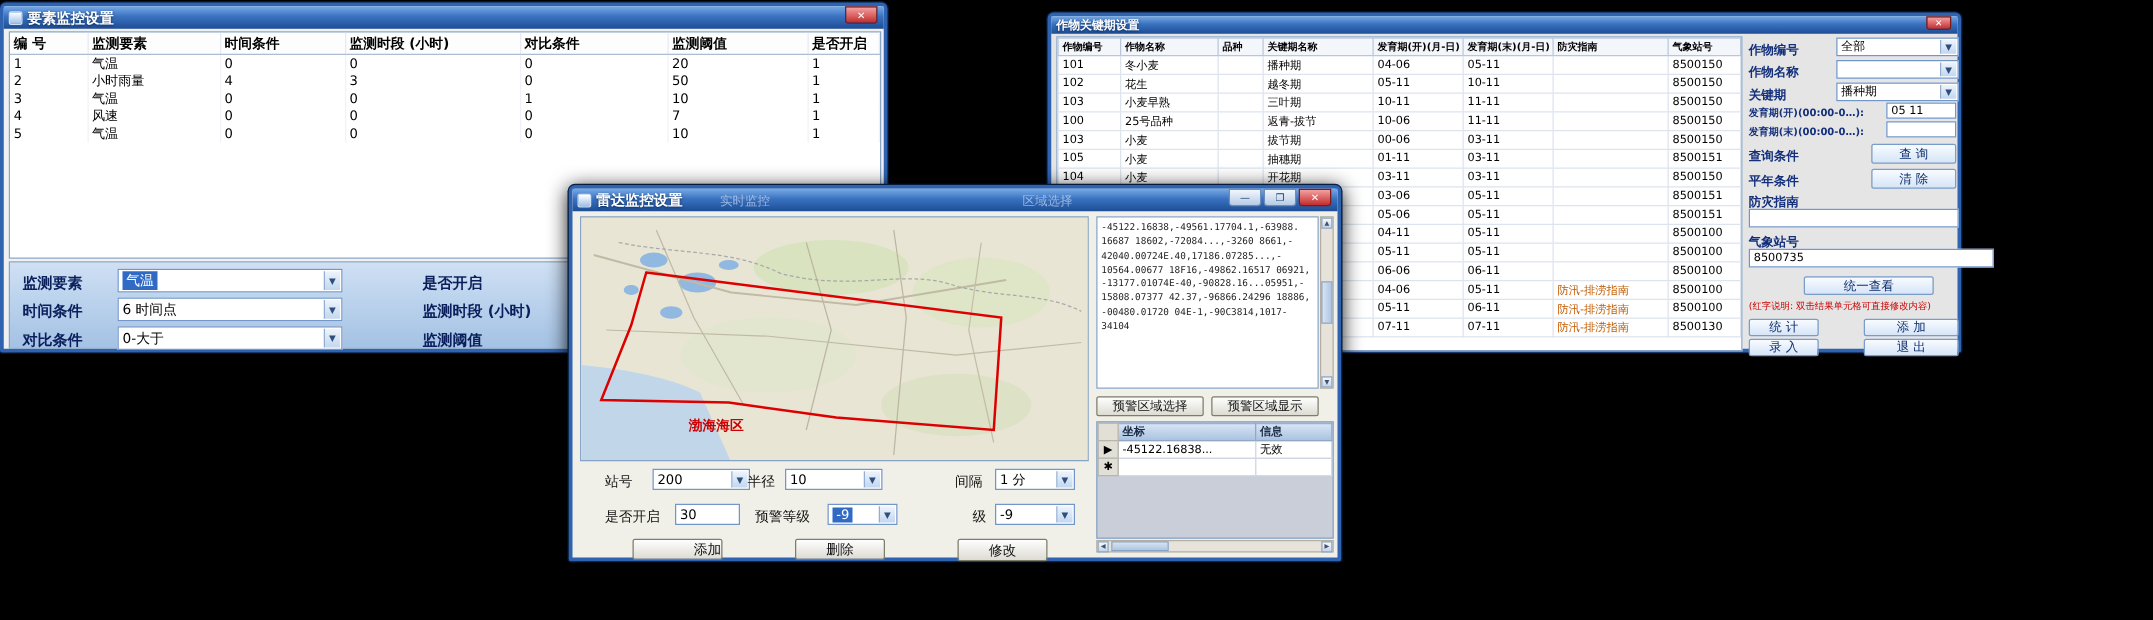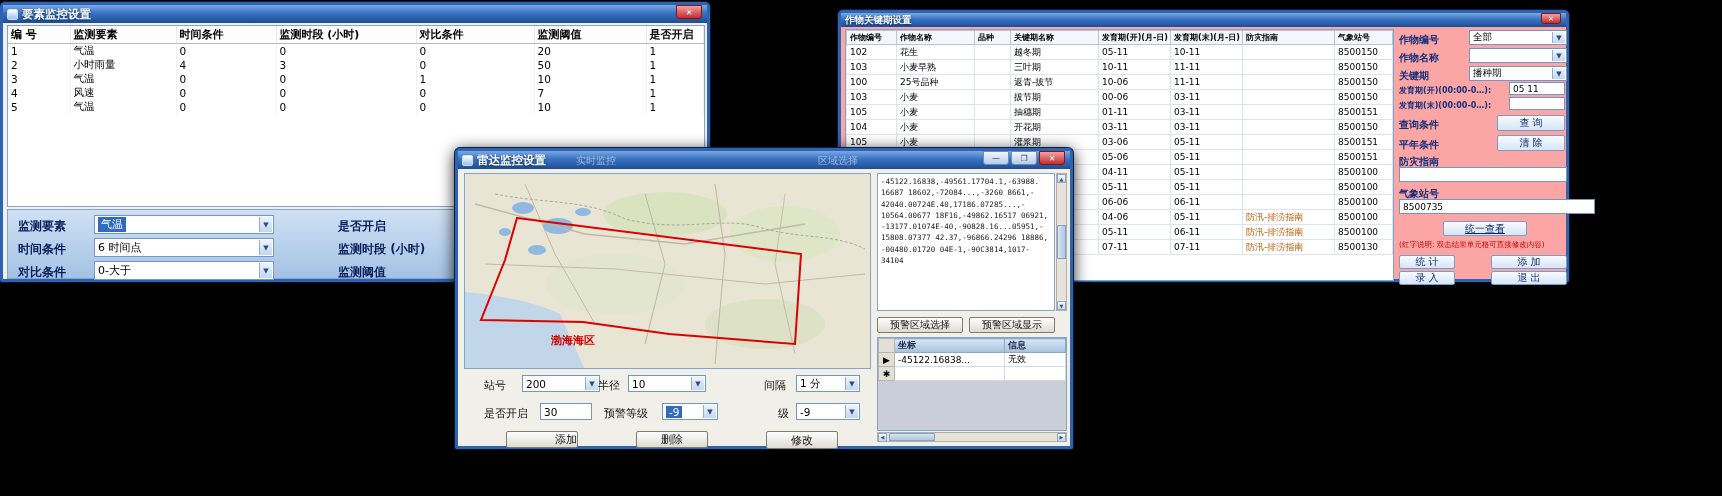--- a/index.html
+++ b/index.html
@@ -73,21 +73,21 @@
   .vscroll { position:absolute; width:11px; background:#e7e3da; border:1px solid #b3afa3;
              display:flex; flex-direction:column; justify-content:space-between; align-items:center; }
   .hscroll { position:absolute; height:10px; background:#e7e3da; border:1px solid #b3afa3;
              display:flex; justify-content:space-between; align-items:center; }
   .sarr { font-size:5px; color:#43506a; background:linear-gradient(#f6f9fd,#c3d4ea);
           border:1px solid #8ea8c8; width:9px; height:9px; display:flex; align-items:center; justify-content:center; }
   .vthumb { width:9px; height:34px; background:linear-gradient(90deg,#d7e4f4,#aec6e2); border:1px solid #87a4c8; }
   .hthumb { width:46px; height:8px; background:linear-gradient(#d7e4f4,#aec6e2); border:1px solid #87a4c8; }
 
   
-  #w3 { background:#fca5a5; }
+  #w3 { background:#e5e5e5; }
   #w3 .tbar { height:14px; }
   #w3 .tbar .ttl { font-size:9.5px; }
   #w3t th { height:14px; font-size:8px; font-weight:bold; color:#000; background:#f3f6fb;
             border:1px solid #b9c6da; }
   #w3t td { height:15px; font-size:9px; color:#000; border:1px solid #dde4ee; }
   #w3t td:nth-child(7){ color:#c05a00; }
   #w3t th:nth-child(1), #w3t td:nth-child(1){ width:50px; }
   #w3t th:nth-child(2), #w3t td:nth-child(2){ width:78px; }
   #w3t th:nth-child(3), #w3t td:nth-child(3){ width:36px; }
   #w3t th:nth-child(4), #w3t td:nth-child(4){ width:88px; }
@@ -230,20 +230,30 @@
             <th>品种</th>
             <th>关键期名称</th>
             <th>发育期(开)(月-日)</th>
             <th>发育期(末)(月-日)</th>
             <th>防灾指南</th>
             <th>气象站号</th>
           </tr>
         </thead>
       <tbody>
           <tr>
+            <td>101</td>
+            <td>冬小麦</td>
+            <td></td>
+            <td>播种期</td>
+            <td>04-06</td>
+            <td>05-11</td>
+            <td></td>
+            <td>8500150</td>
+          </tr>
+          <tr>
             <td>102</td>
             <td>花生</td>
             <td></td>
             <td>越冬期</td>
             <td>05-11</td>
             <td>10-11</td>
             <td></td>
             <td>8500150</td>
           </tr>
           <tr>
@@ -422,21 +432,21 @@
     <span class="lbl3" style="left:2px;top:126px;">防灾指南</span>
     <div class="tinput" style="left:2px;top:138px;width:168px;height:15px;">
       <span></span>
     </div>
 
     <span class="lbl3" style="left:2px;top:158px;">气象站号</span>
     <div class="tinput" style="left:2px;top:170px;width:196px;height:15px;">
       <span>8500735</span>
     </div>
 
-    <div class="btn-blue" style="left:46px;top:192px;width:84px;height:15px;text-decoration:underline;">
+    <div class="btn-blue" style="left:46px;top:192px;width:104px;height:15px;">
       <span>统一查看</span>
     </div>
 
     <span class="note" style="left:2px;top:211px;width:168px;">(红字说明: 双击结果单元格可直接修改内容)</span>
 
     <div class="btn-blue" style="left:2px;top:226px;width:56px;height:14px;">
       <span>统 计</span>
     </div>
     <div class="btn-blue" style="left:94px;top:226px;width:76px;height:14px;">
       <span>添 加</span>

